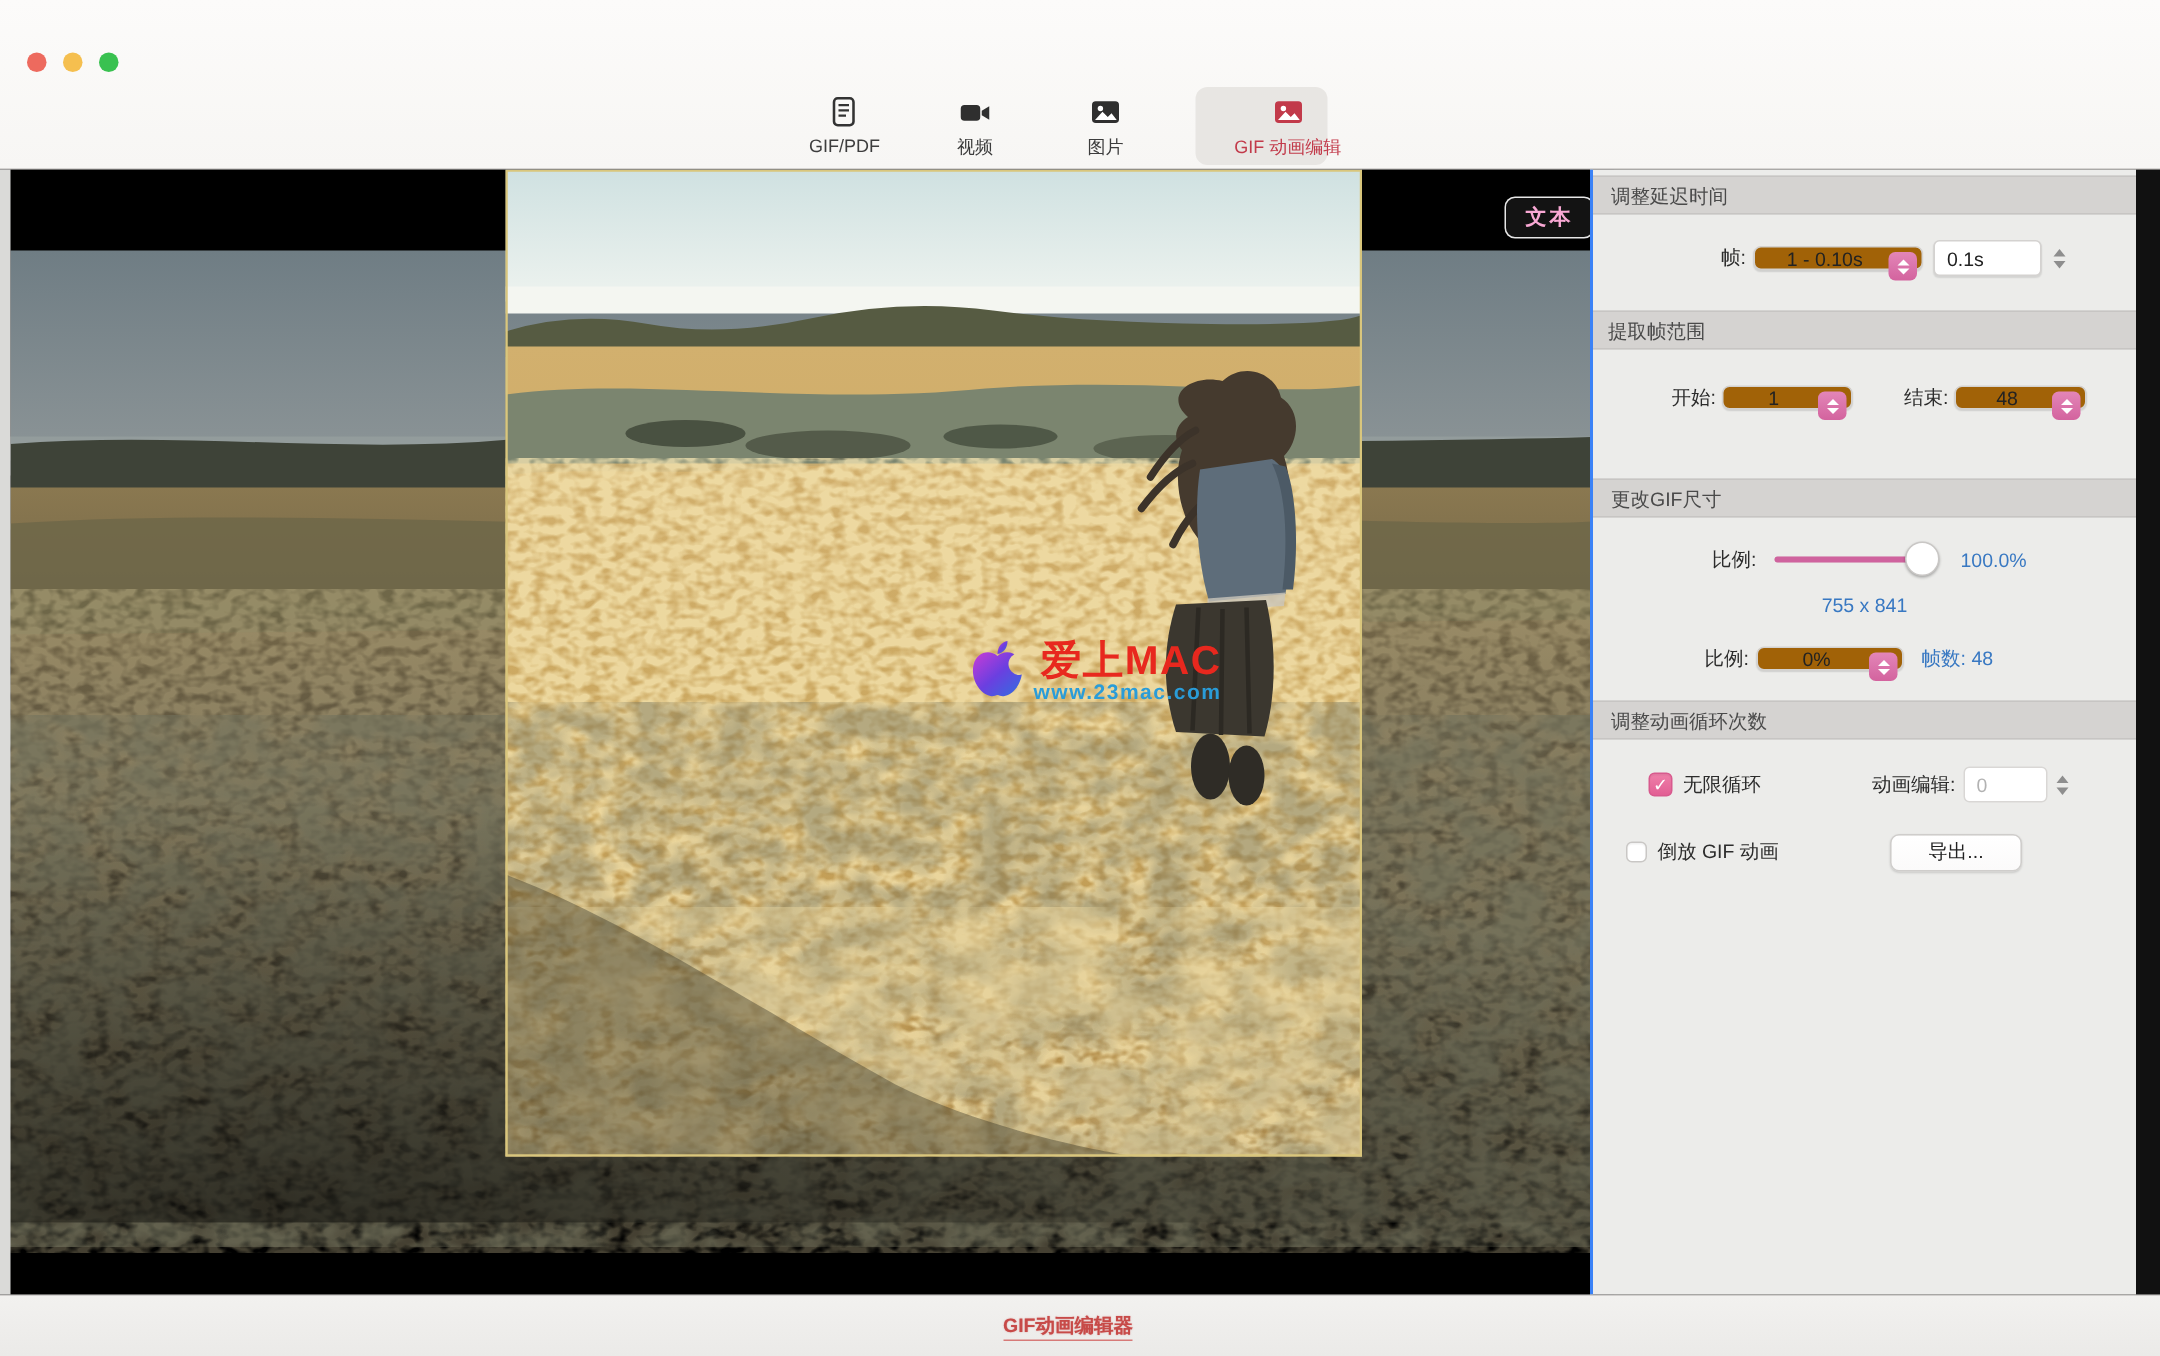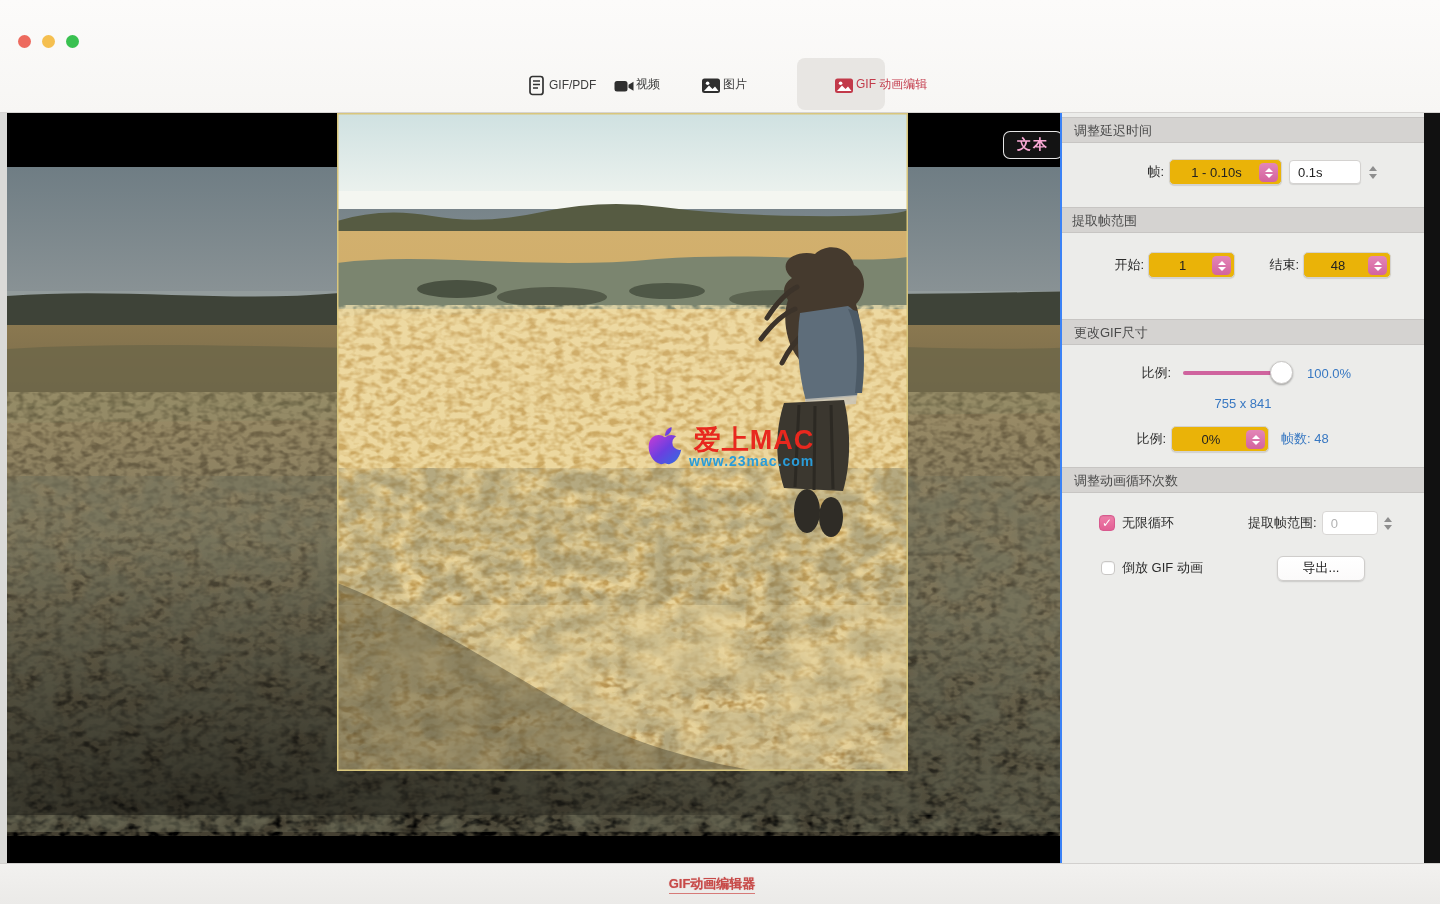--- a/index.html
+++ b/index.html
@@ -8,21 +8,21 @@
   .window { position:relative; width:1440px; height:904px; background:#111; }
 
   
   .topchrome { position:absolute; left:0; top:0; width:1440px; height:113px;
     background:linear-gradient(#fcfbfa,#f7f6f4); border-bottom:1px solid #d6d4d2; z-index:5; }
   .traffic { position:absolute; top:35px; left:18px; display:flex; gap:11px; }
   .light { width:13px; height:13px; border-radius:50%; }
   .light.red{ background:#ed6a5e; } .light.yellow{ background:#f5bf4f; } .light.green{ background:#39c150; }
   .win-title { position:absolute; top:31px; left:0; width:100%; text-align:center;
     font-size:14px; font-weight:bold; color:#3a3a3a; }
-  .tb-item { position:absolute; top:58px; height:52px; display:flex; flex-direction:row;
+  .tb-item { position:absolute; top:58px; height:52px; display:flex; flex-direction:column;
     align-items:center; justify-content:flex-start; border-radius:8px; cursor:default; }
   .tb-item .ic { height:28px; display:flex; align-items:center; justify-content:center; margin-top:3px; }
   .tb-item .tb-label { font-size:12px; color:#3d3d3d; margin-top:1px; white-space:nowrap; }
   .tb-item.selected { background:#e8e6e3; }
   .tb-item.selected .tb-label { color:#c23a4a; }
 
   
   .canvas { position:absolute; left:0; top:113px; width:1076px; height:750px; background:#000; }
   .edge-strip { position:absolute; left:0; top:0; width:7px; height:750px; background:#dadad8; }
   .scene { position:absolute; left:0; top:0; }
@@ -39,21 +39,21 @@
 
   
   .sidebar { position:absolute; left:1060px; top:113px; width:364px; height:750px;
     background:#ececea; border-left:2px solid #3b82f6; overflow:hidden; }
   .sec-header { width:100%; height:26px; background:#d5d3d1; border-top:1px solid #c7c5c3;
     border-bottom:1px solid #c7c5c3; color:#4a4a4a; font-size:13px; line-height:25px; padding-left:12px; }
   .row { display:flex; align-items:center; position:relative; }
   .lbl { font-size:13px; color:#2c2c2c; text-align:right; white-space:nowrap; }
   .blue { color:#3878c2; }
 
-  .select { height:26px; background:#eab308; border:1px solid #d4d2d0; border-radius:5px;
+  .select { height:16px; background:#a16207; border:1px solid #d4d2d0; border-radius:5px;
     box-shadow:0 1px 1px rgba(0,0,0,.12); display:flex; align-items:center; position:relative; }
   .sel-val { flex:1; text-align:center; font-size:13px; color:#222; padding-right:18px; }
   .pink-stepper { position:absolute; right:3px; top:3px; width:19px; height:19px; border-radius:4.5px;
     background:linear-gradient(#e386b8,#d3639e); display:flex; flex-direction:column;
     align-items:center; justify-content:center; gap:2px; }
   .tri-up { width:0; height:0; border-left:4px solid transparent; border-right:4px solid transparent;
     border-bottom:4px solid #fff; }
   .tri-dn { width:0; height:0; border-left:4px solid transparent; border-right:4px solid transparent;
     border-top:4px solid #fff; }
 
@@ -101,21 +101,21 @@
   .r3 .pct{font-size:13px; margin-left:26px;}
   .dims{margin-top:11px; text-align:center; font-size:13px; width:100%;}
   .h4{margin-top:25px;} .r4{margin-top:14px; height:28px;}
   .r4 .lbl{width:104px;} .r4 .select{width:98px; margin-left:5px;}
   .r4 .frames{font-size:13px; margin-left:12px;}
   .h5{margin-top:14px;} .r5{margin-top:18px; height:24px; padding-left:37px;}
   .r5 .grp2{position:absolute; left:186px; display:flex; align-items:center;}
   .r5 .grp2 .lbl{width:auto;}
   .r5 .field{width:56px; margin-left:5px;}
   .r5 .gray-stepper{margin-left:3px; background:transparent; border:none; box-shadow:none;}
-  .r6{margin-top:20px; height:26px; padding-left:22px;margin-left:17px;}
+  .r6{margin-top:20px; height:26px; padding-left:22px;}
   .r6 .checkbox{width:14px; height:14px;}
   .r6 .btn{position:absolute; left:198px; width:88px; height:25px;}
 
   
   .statusbar { position:absolute; left:0; top:863px; width:1440px; height:41px;
     background:linear-gradient(#f2f1ef,#ebeae8); border-top:1px solid #d2d0ce;
     display:flex; align-items:center; justify-content:center; }
   .status-text { font-size:13px; font-weight:bold; color:#c74a48; border-bottom:1px solid #d77a78;
     text-shadow:0 0 1px rgba(200,70,70,.55); margin-left:-16px; }
 </style>
@@ -363,21 +363,21 @@
       <span class="frames blue"><span>帧数:</span> <span>48</span></span>
     </div>
 
     <div class="sec-header h5">
       <span>调整动画循环次数</span>
     </div>
     <div class="row r5">
       <span class="checkbox on">✓</span>
       <span class="cb-label">无限循环</span>
       <span class="grp2">
-        <span class="lbl">提取帧范围:</span>
+        <span class="lbl">动画编辑:</span>
         <div class="field disabled">
           <span>0</span>
         </div>
         <span class="gray-stepper">
             <i class="gtri-up"></i>
             <i class="gtri-dn"></i>
           </span>
       </span>
     </div>
     <div class="row r6">

